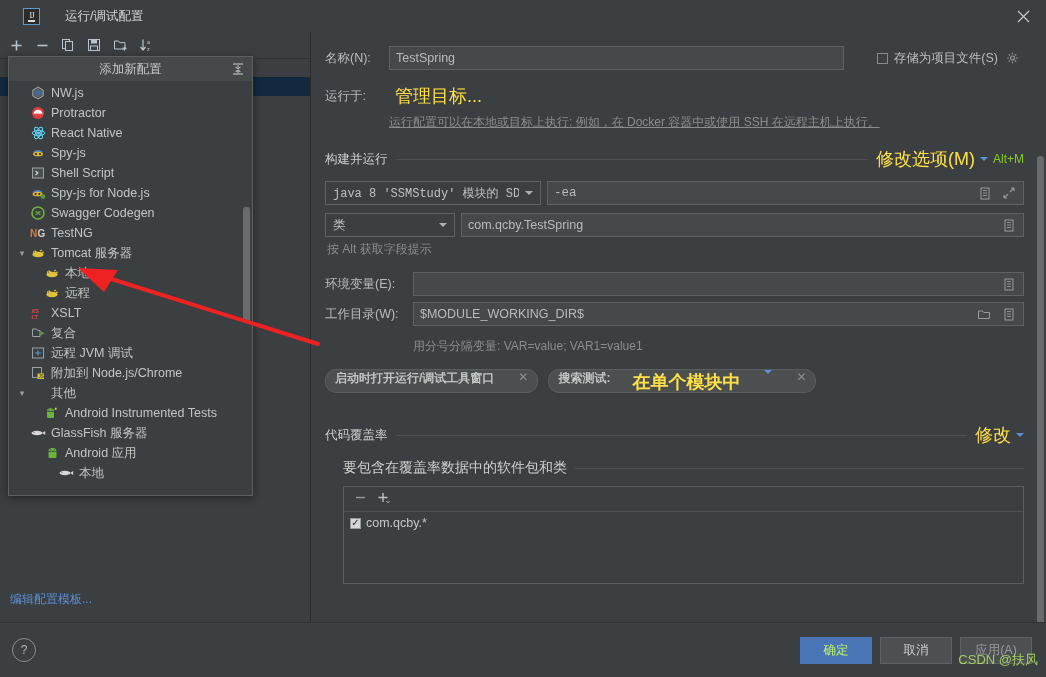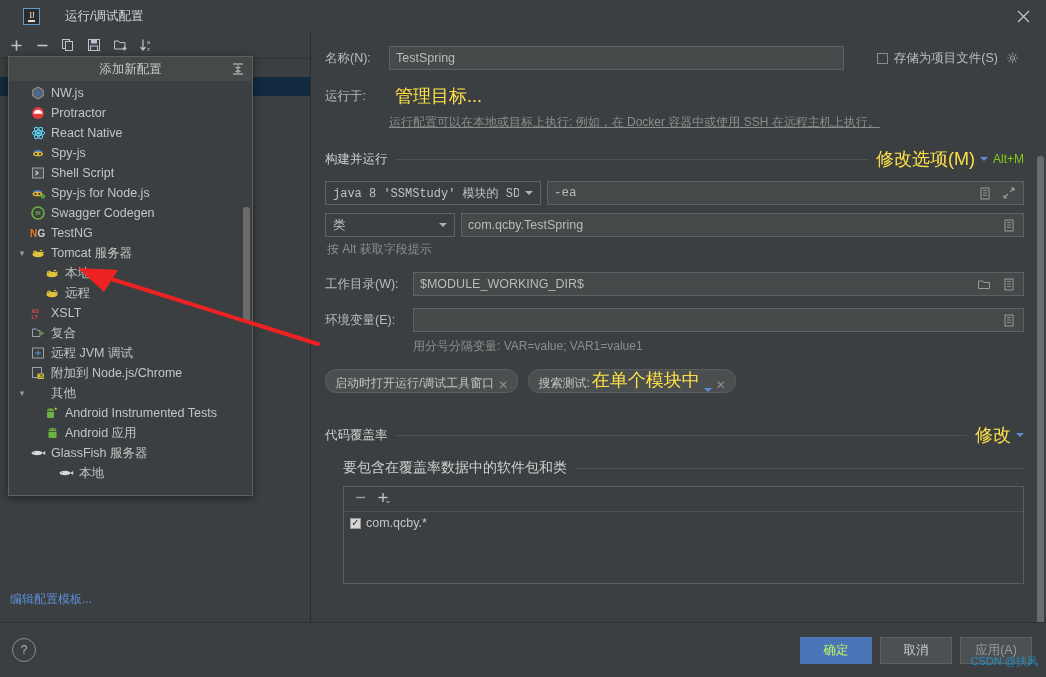--- a/index.html
+++ b/index.html
@@ -79,23 +79,23 @@
     border-top:4px solid #b0b0b0;margin-left:auto;margin-right:3px;}
   .field-ico{width:16px;height:16px;display:flex;align-items:center;justify-content:center;
     color:#9a9a9a;flex:0 0 16px;}
 
   .sec{display:flex;align-items:center;gap:8px;margin:16px 0 10px 0;}
   .sec-title{font-size:12.5px;color:#cfcfcf;white-space:nowrap;}
   .sec-line{flex:1;height:1px;background:#4f5254;}
   .sec-right{font-size:12.5px;white-space:nowrap;display:flex;align-items:center;gap:5px;}
   .kbd{color:#84cc16;font-size:12px;}
 
-  .tag{display:inline-flex;align-items:flex-end;gap:4px;background:#4b4f50;
+  .tag{display:inline-flex;align-items:flex-start;gap:24px;background:#4b4f50;
     border:1px solid #5a5e60;border-radius:11px;height:22px;padding:0 9px;
-    font-size:12px;color:#c4c4c4;}
+    font-size:12px;color:#c4c4c4;font-weight:bold;}
   .tag .x{color:#8e8e8e;font-size:12px;}
 
   .cov-box{border:1px solid #5a5e60;background:#3c3f41;}
   .cov-toolbar{height:24px;border-bottom:1px solid #4f5254;display:flex;align-items:center;
     gap:10px;padding-left:10px;color:#9a9a9a;}
   .cov-item{height:22px;display:flex;align-items:center;gap:5px;padding-left:6px;
     font-size:12.5px;color:#c6c6c6;}
   .cbx{width:11px;height:11px;border:1px solid #9a9a9a;background:#d6d6d6;color:#1f1f1f;
     font-size:10px;line-height:10px;display:flex;align-items:center;justify-content:center;
     box-sizing:border-box;}
@@ -109,21 +109,21 @@
     display:flex;align-items:center;padding:0 14px 0 12px;gap:8px;position:relative;}
   .help{width:22px;height:22px;border-radius:50%;border:1px solid #8d8d8d;color:#b5b5b5;
     display:flex;align-items:center;justify-content:center;font-size:12px;}
   .btn{min-width:72px;height:27px;padding:0 12px;border:1px solid #5e6264;background:#4c5052;
     color:#cfcfcf;font-size:12.5px;display:flex;align-items:center;justify-content:center;
     box-sizing:border-box;}
   .btn.primary{background:#4a76b8;border-color:#4a76b8;color:#bef264;}
   .btn.disabledish{color:#9a9a9a;}
   .spacer{flex:1;}
 
-  .watermark{position:absolute;right:8px;bottom:8px;color:#0ea5e9;font-size:11px;
+  .watermark{position:absolute;right:8px;bottom:8px;color:#bef264;font-size:13px;
     opacity:.75;pointer-events:none;text-align:center;}
 
   svg{shape-rendering:geometricPrecision;}
   .arrow-overlay{position:absolute;left:0;top:0;width:1046px;height:677px;pointer-events:none;z-index:60;}
 </style>
 </head>
 <body>
 
 <div class="dialog">
 
@@ -362,40 +362,40 @@
                 <svg width="16" height="14" viewBox="0 0 16 14">
                   <path d="M3 6 h7 v5 a1 1 0 0 1 -1 1 h-5 a1 1 0 0 1 -1 -1 z" fill="#6cb33e"></path>
                   <path d="M3 5.3 a3.5 3 0 0 1 7 0 z" fill="#6cb33e"></path>
                   <circle cx="5" cy="4" r=".5" fill="#2b2b2b"></circle>
                   <circle cx="8" cy="4" r=".5" fill="#2b2b2b"></circle>
                   <path d="M11 2 l1.5 1.5 M12.5 2 l-1.5 1.5" stroke="#e0c33a" stroke-width="1.2"></path>
                 </svg>
               </span>
               <span class="lbl">Android Instrumented Tests</span>
             </div>
+            <div class="pi indent1">
+              <span class="ico">
+                <svg width="16" height="14" viewBox="0 0 16 14">
+                  <ellipse cx="7" cy="7" rx="5.5" ry="2.2" fill="#d8d8d8"></ellipse>
+                  <polygon points="12.2,7 15.2,5 15.2,9" fill="#d8d8d8"></polygon>
+                  <circle cx="4" cy="6.6" r=".5" fill="#555"></circle>
+                </svg>
+              </span>
+              <span class="lbl">GlassFish 服务器</span>
+            </div>
             <div class="pi indent2">
               <span class="ico">
                 <svg width="15" height="14" viewBox="0 0 15 14">
                   <path d="M3.5 6 h8 v5 a1 1 0 0 1 -1 1 h-6 a1 1 0 0 1 -1 -1 z" fill="#6cb33e"></path>
                   <path d="M3.5 5.3 a4 3.2 0 0 1 8 0 z" fill="#6cb33e"></path>
                   <circle cx="5.8" cy="3.8" r=".55" fill="#2b2b2b"></circle>
                   <circle cx="9.2" cy="3.8" r=".55" fill="#2b2b2b"></circle>
                 </svg>
               </span>
               <span class="lbl">Android 应用</span>
-            </div>
-            <div class="pi indent1">
-              <span class="ico">
-                <svg width="16" height="14" viewBox="0 0 16 14">
-                  <ellipse cx="7" cy="7" rx="5.5" ry="2.2" fill="#d8d8d8"></ellipse>
-                  <polygon points="12.2,7 15.2,5 15.2,9" fill="#d8d8d8"></polygon>
-                  <circle cx="4" cy="6.6" r=".5" fill="#555"></circle>
-                </svg>
-              </span>
-              <span class="lbl">GlassFish 服务器</span>
             </div>
             <div class="pi indent2" style="padding-left: 48px;">
               <span class="ico">
                 <svg width="16" height="14" viewBox="0 0 16 14">
                   <ellipse cx="7" cy="7" rx="5.5" ry="2.2" fill="#d8d8d8"></ellipse>
                   <polygon points="12.2,7 15.2,5 15.2,9" fill="#d8d8d8"></polygon>
                   <circle cx="4" cy="6.6" r=".5" fill="#555"></circle>
                 </svg>
               </span>
               <span class="lbl">本地</span>
@@ -475,49 +475,49 @@
               <svg width="12" height="13" viewBox="0 0 12 13">
                   <rect x="2" y="1" width="8" height="11" fill="none" stroke="#9a9a9a"></rect>
                   <path d="M4 3.5 h4 M4 6 h4 M4 8.5 h4" stroke="#9a9a9a" stroke-width=".9"></path>
                 </svg>
             </span>
           </div>
         </div>
 
         <div class="hint" style="margin:0 0 14px 2px;">按 Alt 获取字段提示</div>
 
+        <div class="row" style="margin-bottom:6px;">
+          <div class="lab" style="width:82px;">环境变量(E):</div>
+          <div class="inp" style="flex:1;margin-left:6px;justify-content:space-between;">
+            <span></span>
+            <span class="field-ico">
+              <svg width="12" height="13" viewBox="0 0 12 13">
+                  <rect x="2" y="1" width="8" height="11" fill="none" stroke="#9a9a9a"></rect>
+                  <path d="M4 3.5 h4 M4 6 h4 M4 8.5 h4" stroke="#9a9a9a" stroke-width=".9"></path>
+                </svg>
+            </span>
+          </div>
+        </div>
+
         <div class="row" style="margin-bottom:12px;">
           <div class="lab" style="width:82px;">工作目录(W):</div>
           <div class="inp" style="flex:1;margin-left:6px;justify-content:space-between;">
             <span>$MODULE_WORKING_DIR$</span>
             <span style="display:flex;gap:9px;align-items:center;">
               <span class="field-ico">
                 <svg width="14" height="13" viewBox="0 0 14 13">
                     <path d="M1.5 3 h4 l1.2 1.5 H12.5 v6 H1.5 Z" fill="none" stroke="#9a9a9a"></path>
                   </svg>
               </span>
               <span class="field-ico">
                 <svg width="12" height="13" viewBox="0 0 12 13">
                     <rect x="2" y="1" width="8" height="11" fill="none" stroke="#9a9a9a"></rect>
                     <path d="M4 3.5 h4 M4 6 h4 M4 8.5 h4" stroke="#9a9a9a" stroke-width=".9"></path>
                   </svg>
               </span>
-            </span>
-          </div>
-        </div>
-
-        <div class="row" style="margin-bottom:6px;">
-          <div class="lab" style="width:82px;">环境变量(E):</div>
-          <div class="inp" style="flex:1;margin-left:6px;justify-content:space-between;">
-            <span></span>
-            <span class="field-ico">
-              <svg width="12" height="13" viewBox="0 0 12 13">
-                  <rect x="2" y="1" width="8" height="11" fill="none" stroke="#9a9a9a"></rect>
-                  <path d="M4 3.5 h4 M4 6 h4 M4 8.5 h4" stroke="#9a9a9a" stroke-width=".9"></path>
-                </svg>
             </span>
           </div>
         </div>
 
         <div class="hint" style="margin:0 0 14px 88px;">用分号分隔变量: VAR=value; VAR1=value1</div>
 
         <div class="row" style="gap:10px;margin-bottom:0;">
           <span class="tag">
             <span>启动时打开运行/调试工具窗口</span>
             <span class="x">✕</span>

